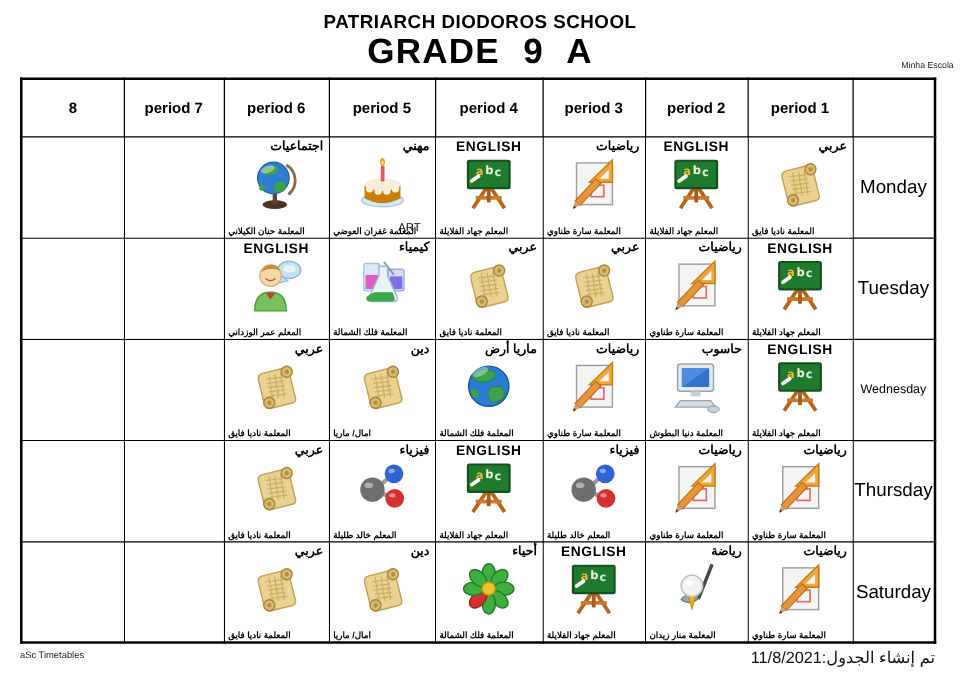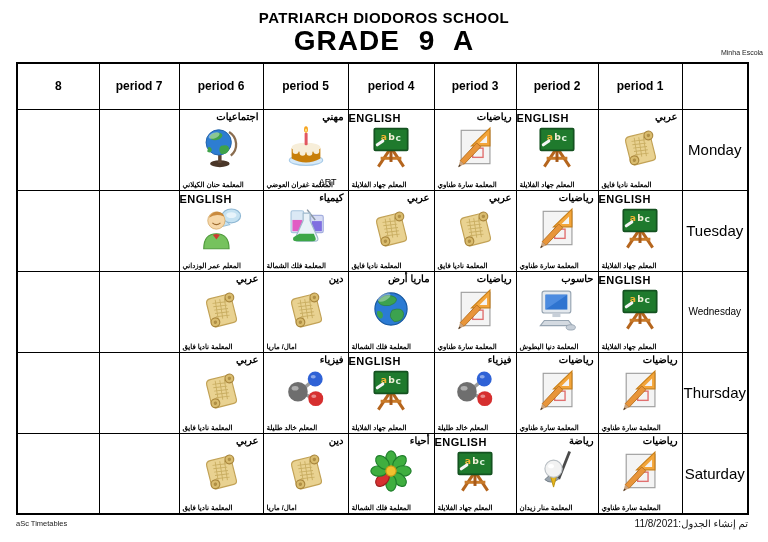--- a/index.html
+++ b/index.html
@@ -11,29 +11,29 @@
          font-size:28px;font-weight:bold;letter-spacing:1px;word-spacing:10px;}
   .watermark{position:absolute;top:49px;right:5px;font-size:7px;color:#222;}
   table.tt{position:absolute;left:16px;top:62px;border-collapse:collapse;table-layout:fixed;
            border:2px solid #000;}
   table.tt th,table.tt td{border:1px solid #000;padding:0;}
   table.tt thead tr{height:46px;}
   table.tt tbody tr{height:81px;margin-top:36px;}
   th.colhead{font-size:12px;font-weight:bold;text-align:center;vertical-align:middle;}
   td.period{position:relative;vertical-align:top;background:#fff;}
   .subj-ar{position:absolute;top:1px;right:4px;font-size:10px;font-weight:bold;direction:rtl;white-space:nowrap;}
-  .subj-en{position:absolute;top:2px;left:0;right:0;text-align:left;font-size:11px;font-weight:bold;letter-spacing:.5px;}
+  .subj-en{position:absolute;top:2px;left:0;right:0;text-align:center;font-size:11px;font-weight:bold;letter-spacing:.5px;}
   .iconbox{position:absolute;top:14px;left:0;right:0;display:flex;justify-content:center;}
   .iconbox svg{display:block;}
   .teacher{position:absolute;bottom:1px;left:3px;font-size:7px;font-weight:bold;direction:rtl;white-space:nowrap;}
   .extra{position:absolute;bottom:3px;right:11px;font-size:9px;text-align:center;}
   td.day{font-weight:normal;font-size:15px;text-align:center;vertical-align:middle;background:#fff;}
   td.day.small{font-size:10px;}
   .f-left{position:absolute;left:16px;top:519px;font-size:7.5px;color:#222;}
-  .f-right{position:absolute;right:20px;top:518px;font-size:10px;color:#111;direction:rtl;}
+  .f-right{position:absolute;right:20px;top:518px;font-size:13px;color:#111;direction:rtl;}
 </style>
 </head>
 <body>
 
 <div class="page">
   <div class="school">PATRIARCH DIODOROS SCHOOL</div>
   <div class="grade">GRADE 9 A</div>
   <div class="watermark">Minha Escola</div>
 
   <table class="tt">

